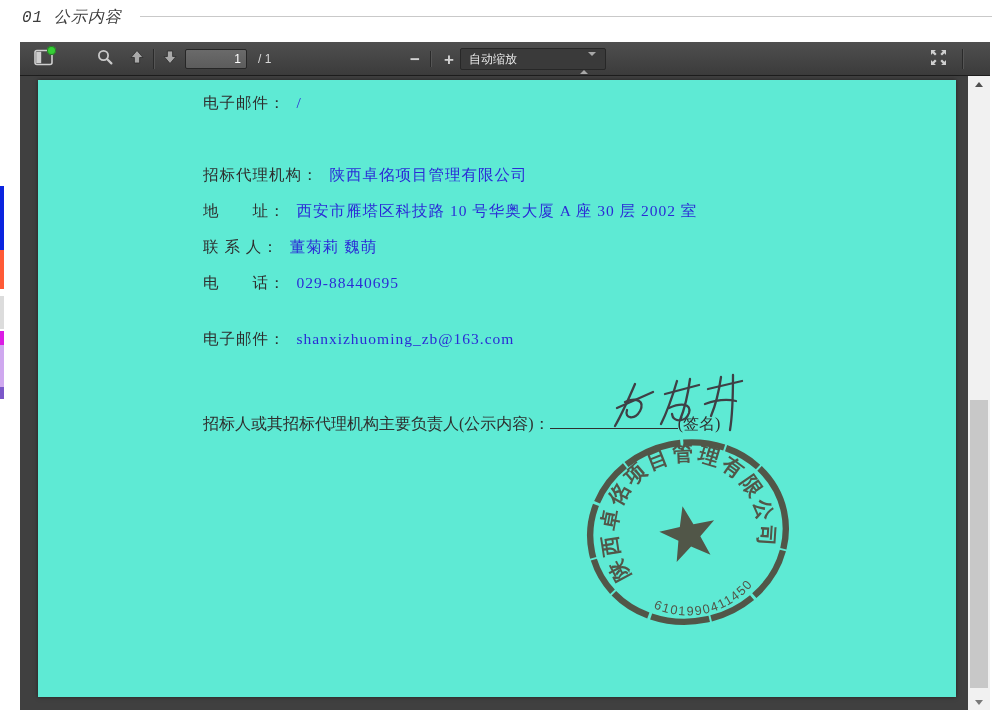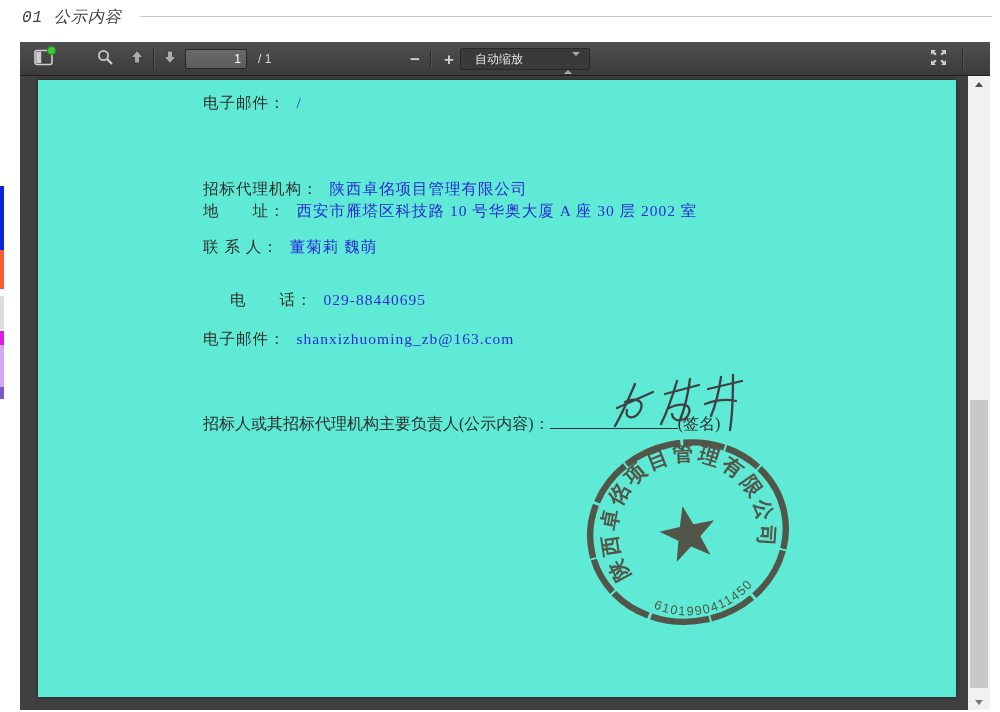--- a/index.html
+++ b/index.html
@@ -41,23 +41,23 @@
   .page-input { position:absolute; left:165px; top:7px; width:62px; height:20px;
     background:linear-gradient(#6a6a6a,#5c5c5c); border:1px solid #262626; border-radius:2px;
     color:#fff; font-size:12px; text-align:right; padding:0 5px; outline:none; }
   .page-total { position:absolute; left:238px; top:10px; color:#d8d8d8; font-size:12px; }
 
   .btn-zoom-out { left:382px; }
   .btn-zoom-in  { left:416px; }
   .sep-zoom { left:410px; top:9px; height:16px; }
   .zoom-glyph { color:#d2d2d2; font-size:17px; font-weight:bold; line-height:1; }
 
-  .zoom-select { position:absolute; left:440px; top:6px; width:130px; height:22px;
+  .zoom-select { position:absolute; left:440px; top:6px; width:146px; height:22px;
     background:#3a3a3a; border:1px solid #272727; border-radius:2px; color:#e8e8e8;
-    font-size:12px; line-height:20px; padding-left:14px; cursor:pointer; }
+    font-size:12px; line-height:20px; padding-left:8px; cursor:pointer; }
   .updown-glyphs { position:absolute; right:9px; top:4px; }
   .updown-glyphs .tri-up { width:0; height:0; border-left:4px solid transparent; border-right:4px solid transparent; border-bottom:4px solid #a8a8a8; margin-bottom:3px; }
   .updown-glyphs .tri-dn { width:0; height:0; border-left:4px solid transparent; border-right:4px solid transparent; border-top:4px solid #a8a8a8; }
 
   .btn-fullscreen { left:905px; }
   .sep-right { left:942px; }
 
   
   .scrollbar { position:absolute; left:948px; top:34px; width:22px; height:634px; background:#f1f1f1; }
   .sb-btn { position:absolute; left:0; width:22px; height:16px; display:flex; align-items:center; justify-content:center; cursor:pointer; }
@@ -67,24 +67,24 @@
   .sb-thumb { position:absolute; left:2px; top:324px; width:18px; height:288px; background:#c8c8c8; cursor:pointer; }
 
   
   .page { position:absolute; left:18px; top:38px; width:918px; height:617px; background:#5eead4;
           box-shadow:0 0 4px rgba(0,0,0,.5); color:#2e2e2e;
           font-family:"Liberation Serif","DejaVu Serif",serif; }
   .doc-line { position:absolute; font-size:15.5px; letter-spacing:1px; white-space:nowrap; }
   .doc-line .lbl { color:#2e2e2e; }
   .doc-line .val { color:#2b2bd6; margin-left:11px; }
   .l1 { left:165px; top:13px; }
-  .l2 { left:165px; top:99px; }
+  .l2 { left:165px; top:85px; }
   .l3 { left:165px; top:121px; }
   .l4 { left:165px; top:157px; }
-  .l5 { left:165px; top:210px;margin-left:27px; }
+  .l5 { left:165px; top:193px; }
   .l6 { left:165px; top:229px;margin-top:20px; }
 
   .sig-row   { position:absolute; left:165px; top:334px; font-size:16px; white-space:nowrap; }
   .stamp-row { position:absolute; left:352px; top:407px; font-size:16px; white-space:nowrap; }
   .fill-line { display:inline-block; height:2px; border-bottom:1.5px solid #2f2f2f; vertical-align:baseline; }
   .fill-sig { width:128px; }
   .fill-stamp { width:165px; }
 
   .signature-svg { position:absolute; left:567px; top:292px; width:152px; height:64px; z-index:3; }
   .seal-svg { position:absolute; left:542px; top:357px; width:216px; height:198px; z-index:4;

